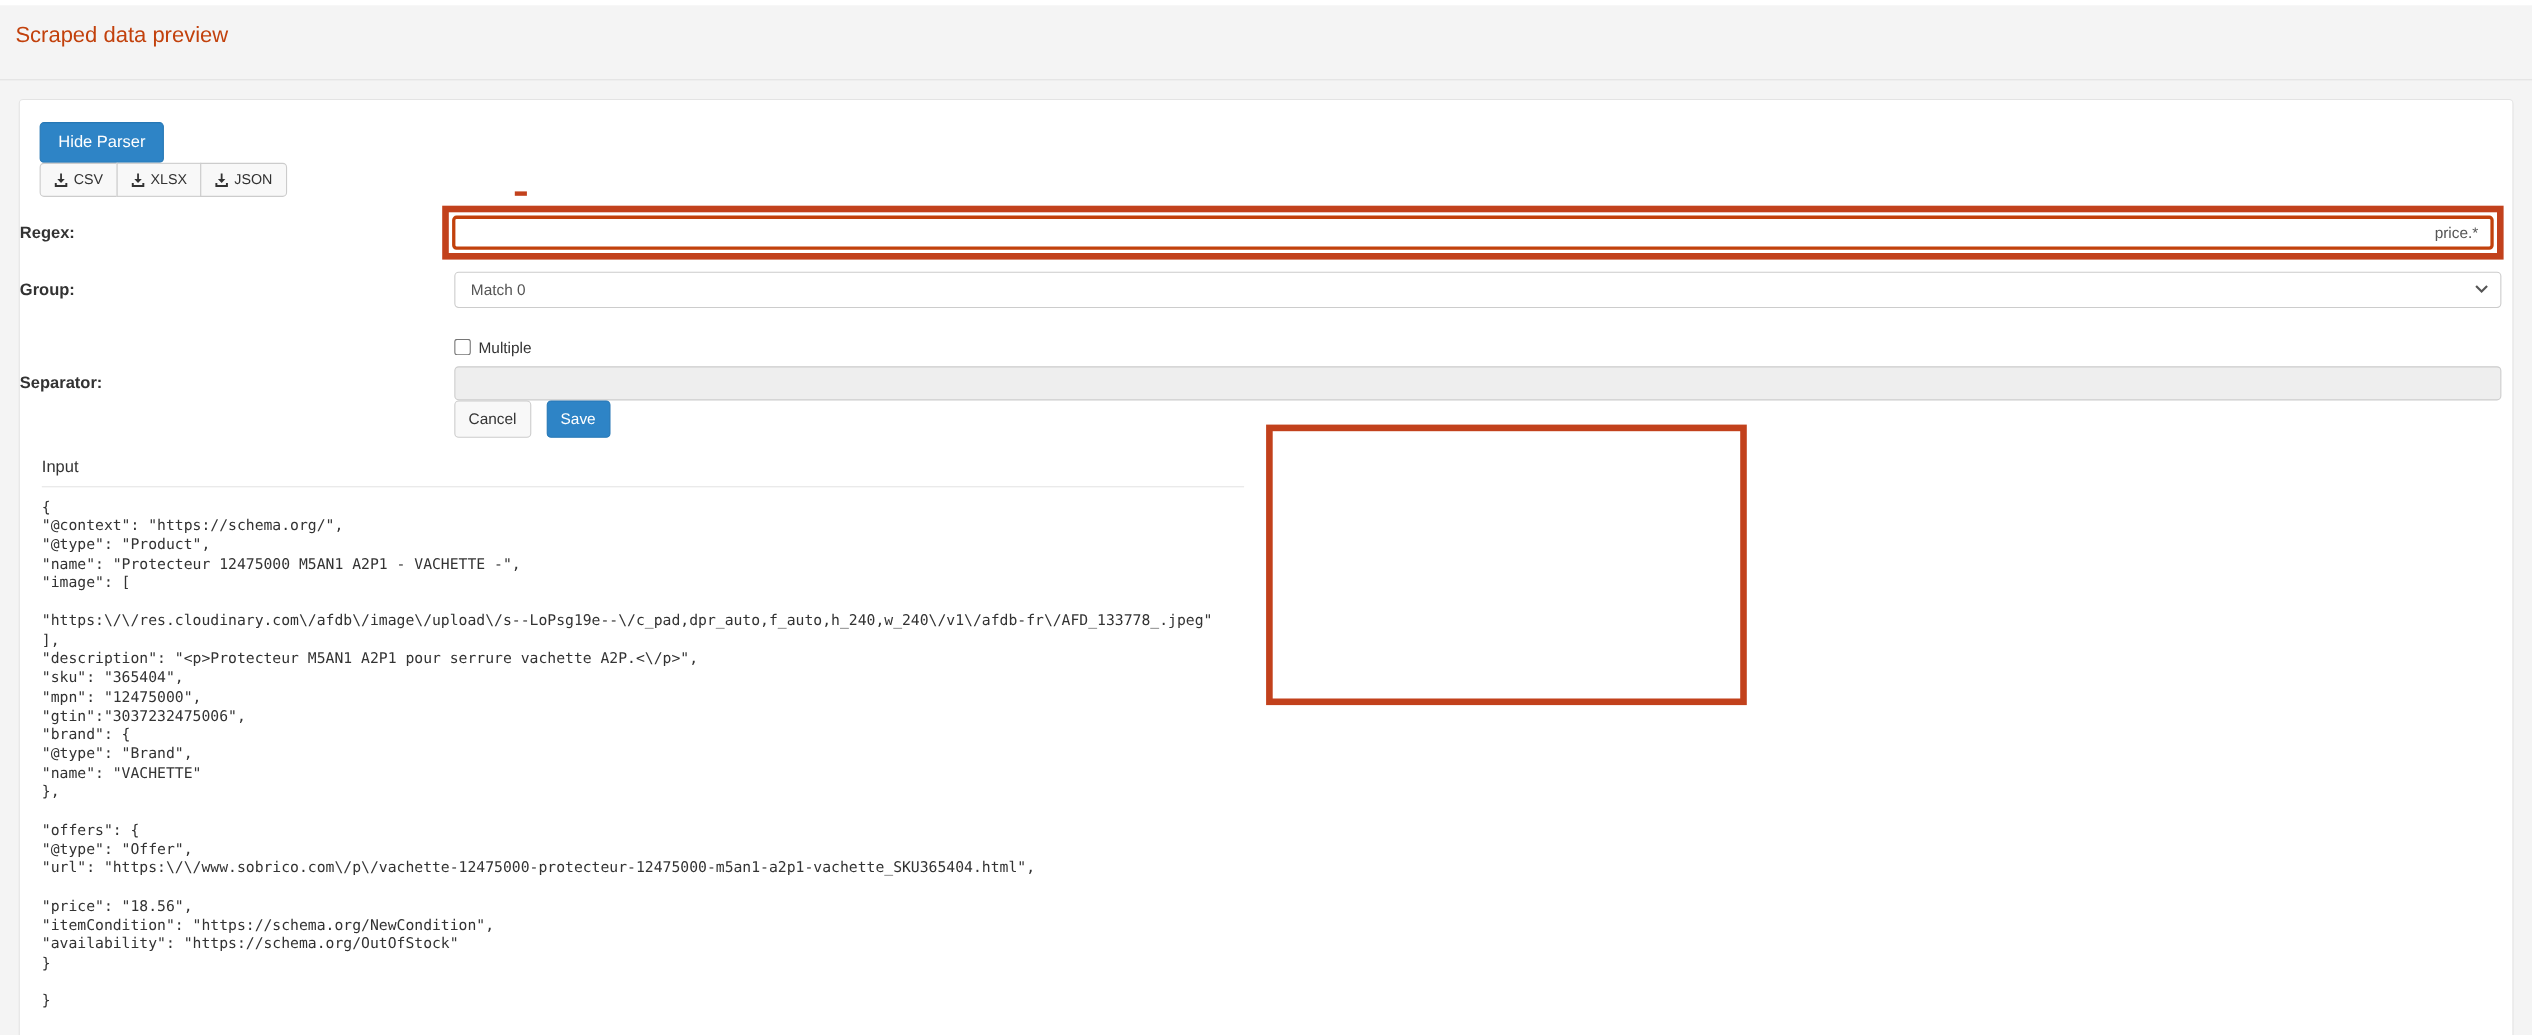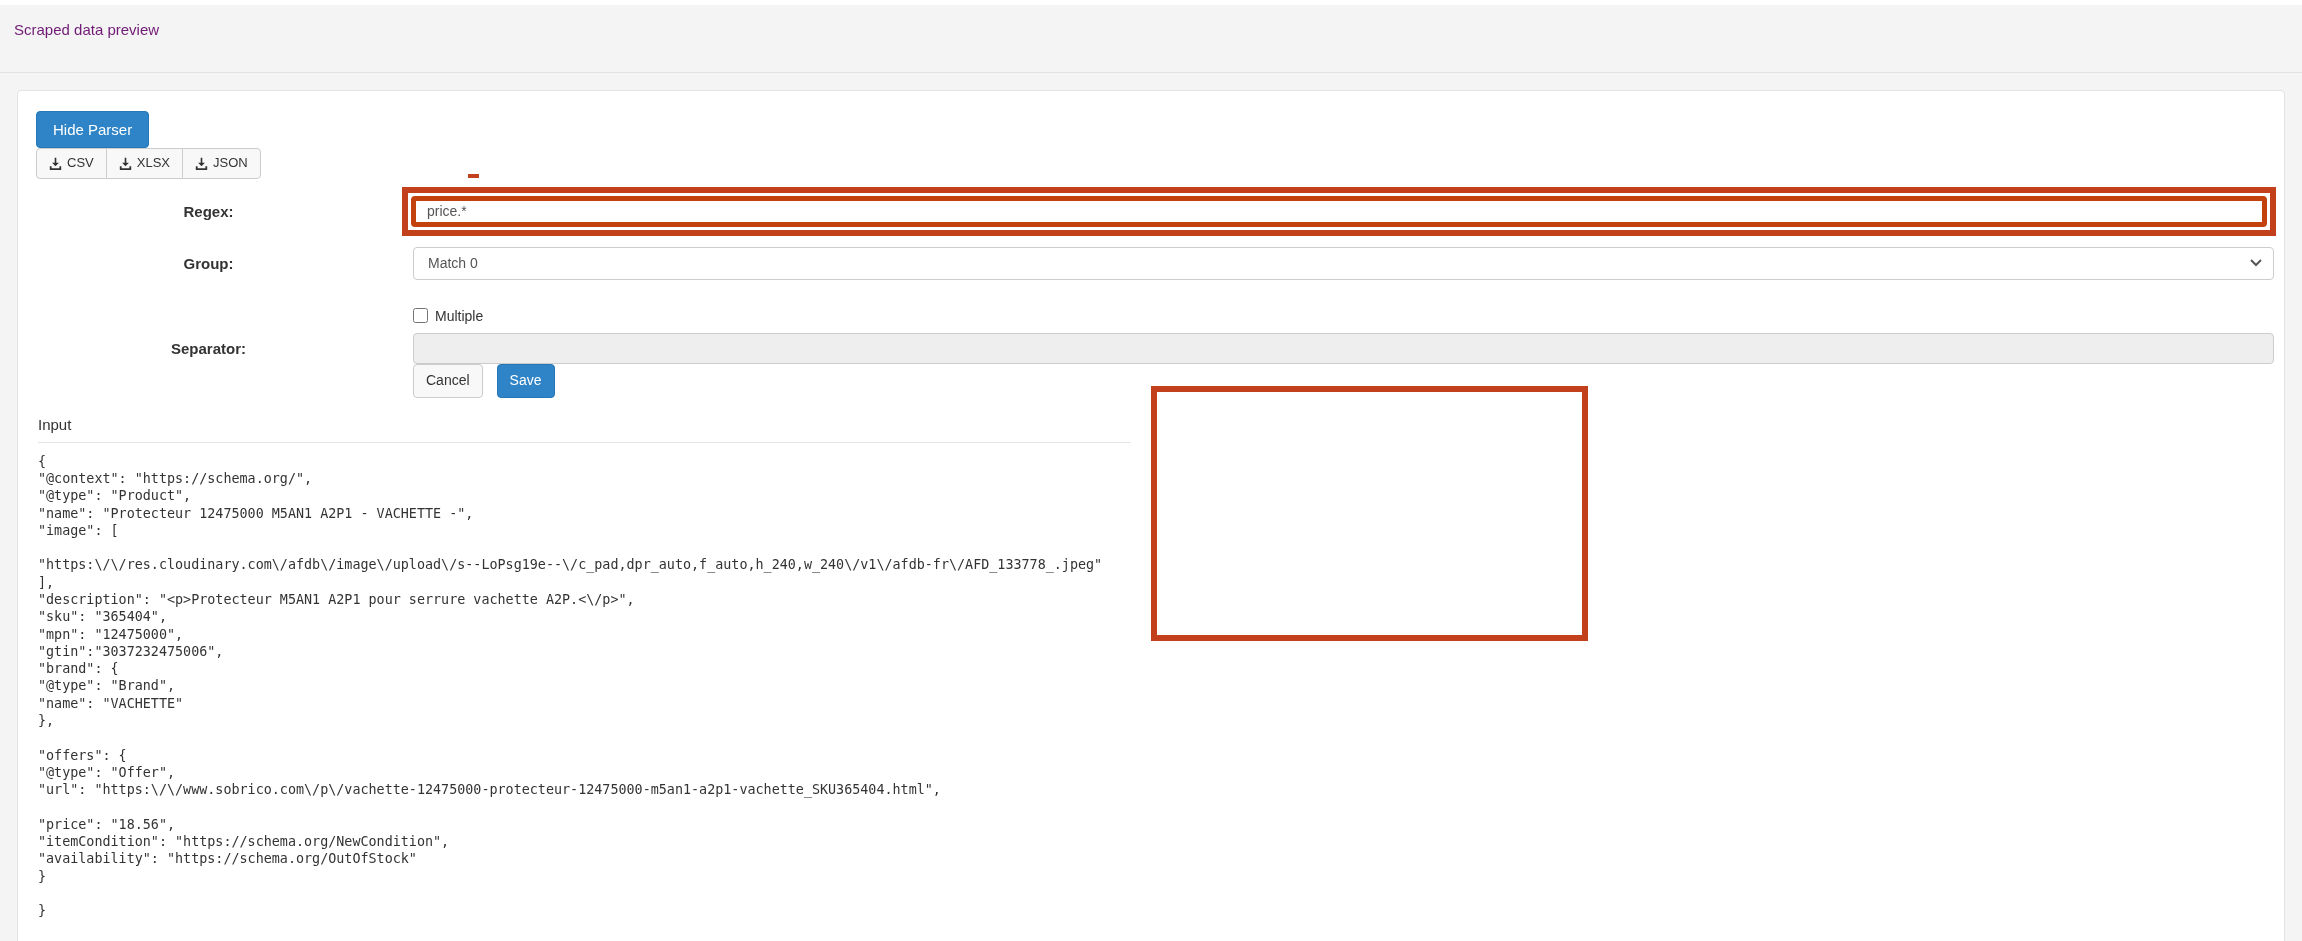--- a/index.html
+++ b/index.html
@@ -11,21 +11,21 @@
     overflow:hidden;
     color:#333;
   }
   .top-strip { height:5px; background:#ffffff; }
   .page-header {
     height:68px;
     padding:16px 0 0 14px;
     border-bottom:1px solid #e2e2e2;
     background:#f4f4f4;
   }
-  .page-title { font-size:15px; color:#701a75; font-weight:normal; }
+  .page-title { font-size:20px; color:#c2410c; font-weight:normal; }
 
   .panel {
     position:absolute;
     left:17px; top:90px;
     width:2268px;
     height:870px;
     background:#ffffff;
     border:1px solid #e3e3e3;
     border-radius:4px;
   }
@@ -53,21 +53,21 @@
   .btn-group .btn { border-radius:0; margin-left:-1px; font-size:13px; padding:5px 12px; }
   .btn-group .btn:first-child { border-radius:4px 0 0 4px; margin-left:0; }
   .btn-group .btn:last-child { border-radius:0 4px 4px 0; }
   .dl-icon { width:13px; height:13px; margin-right:5px; fill:#333; }
 
   
   .parser-form { margin-top:8px; }
   .form-row { display:flex; align-items:center; }
   .label-col {
     width:395px; flex:0 0 395px;
-    text-align:center; padding-right:14px;
+    text-align:left; padding-right:14px;
     font-weight:bold; font-size:15px; color:#333;
   }
   .control-col { flex:1; margin-right:10px; position:relative; }
 
   .annot-wrap {
     border:6px solid #c2411c;
     padding:3px;
     margin-left:-11px; margin-right:-2px;
     background:#fff;
   }
@@ -75,21 +75,21 @@
 
   .text-input {
     width:100%; height:31px;
     font-family:"Liberation Sans", sans-serif;
     font-size:14px; color:#555;
     padding:5px 12px;
     border:1px solid #cccccc; border-radius:4px;
     outline:none;
     background:#fff;
   }
-  .text-input.focused { border:5px solid #c2410c; padding:4px 11px; }
+  .text-input.focused { border:3px solid #c2410c; padding:4px 11px;text-align:right; }
   .text-input:disabled, .text-input.disabled { background:#eeeeee; color:#555; }
 
   .row-gap-group { margin-top:11px; }
   .select-wrap { position:relative; }
   .select-input {
     width:100%; height:33px;
     font-family:"Liberation Sans", sans-serif;
     font-size:14px; color:#555;
     padding:5px 24px 5px 14px;
     border:1px solid #cccccc; border-radius:4px;

